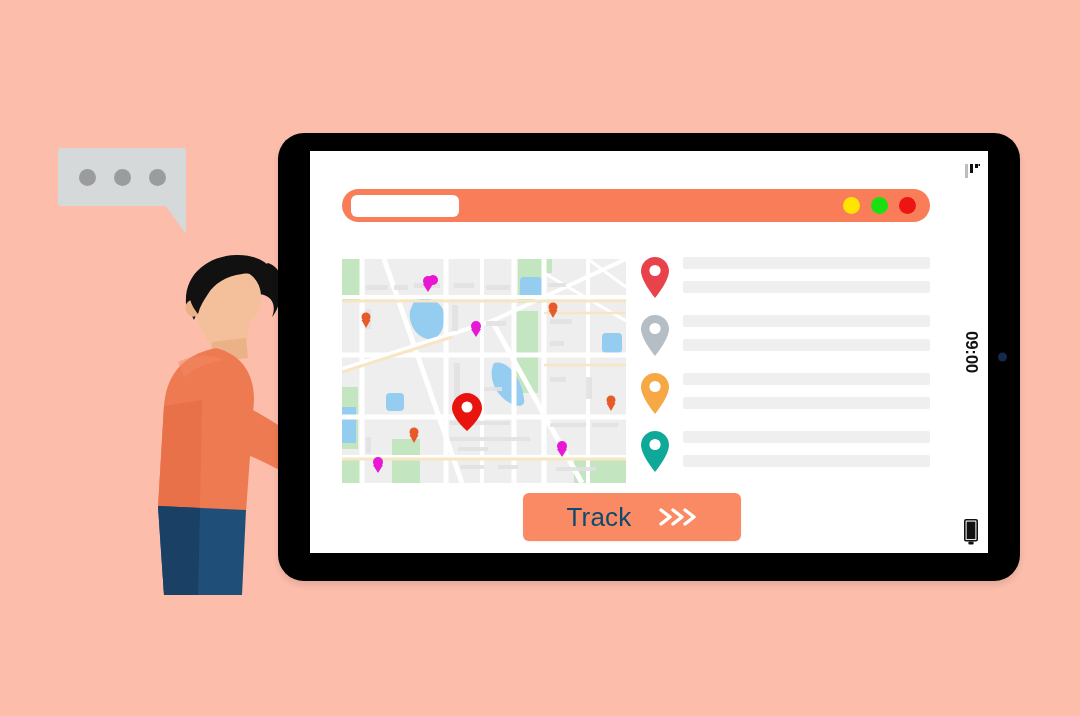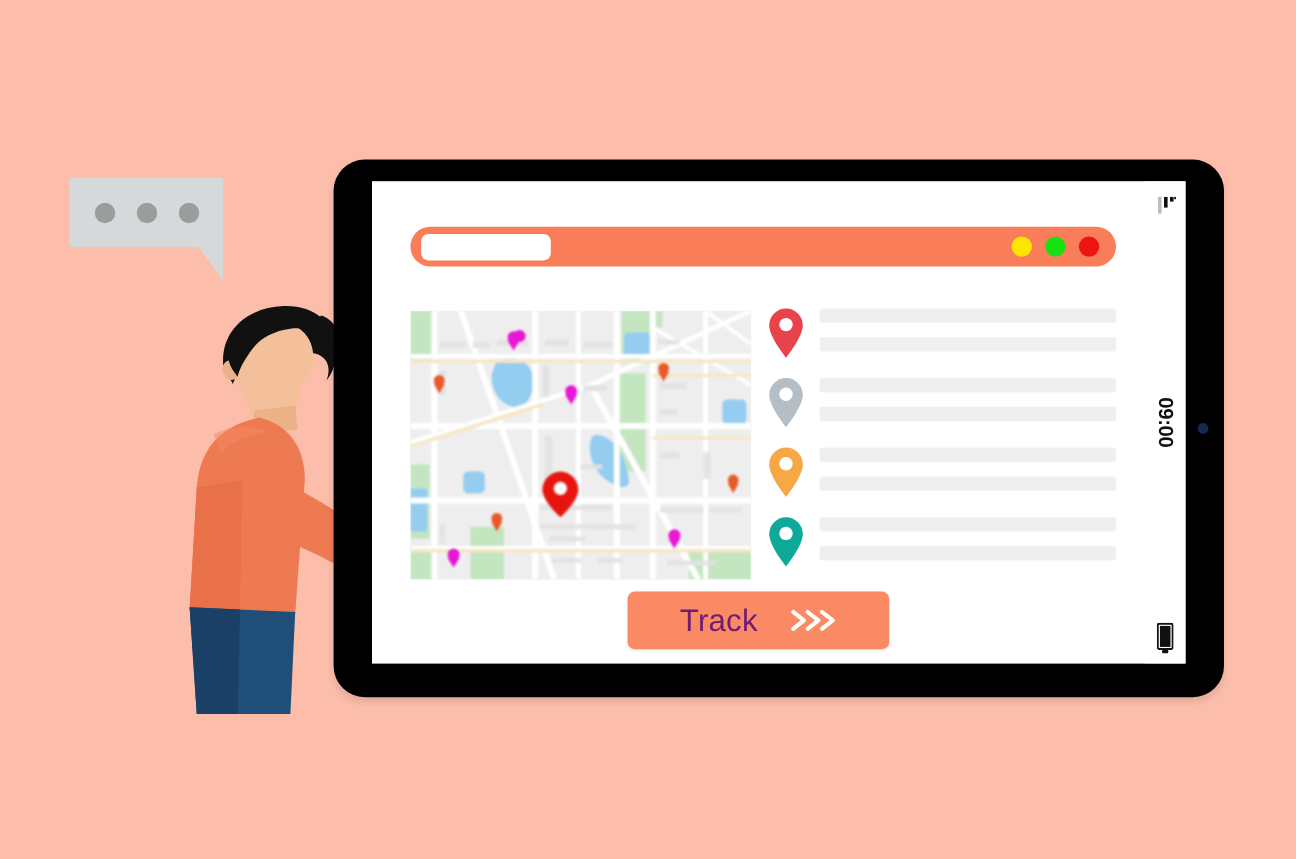--- a/index.html
+++ b/index.html
@@ -493,21 +493,21 @@
                 </svg>
             </div>
             <div class="row-lines">
               <div class="line l1" style="background: rgb(239, 239, 239);"></div>
               <div class="line l2" style="background: rgb(239, 239, 239);"></div>
             </div>
           </div>
 
         </div>
 
-        <button id="track-button" style="background: rgb(249, 138, 99); color: #701a75; gap: 26px;">
+        <button id="track-button" style="background: rgb(249, 138, 99); color: #0c4a6e; gap: 26px;">
           <span id="track-label">Track</span>
           <span id="track-chevrons">
             <svg width="40" height="22" viewBox="0 0 40 22">
               <g fill="none" stroke="#ffffff" stroke-width="3.4" stroke-linecap="round" stroke-linejoin="round">
                 <polyline points="3,4 12,11 3,18"></polyline>
                 <polyline points="15,4 24,11 15,18"></polyline>
                 <polyline points="27,4 36,11 27,18"></polyline>
               </g>
             </svg>
           </span>

